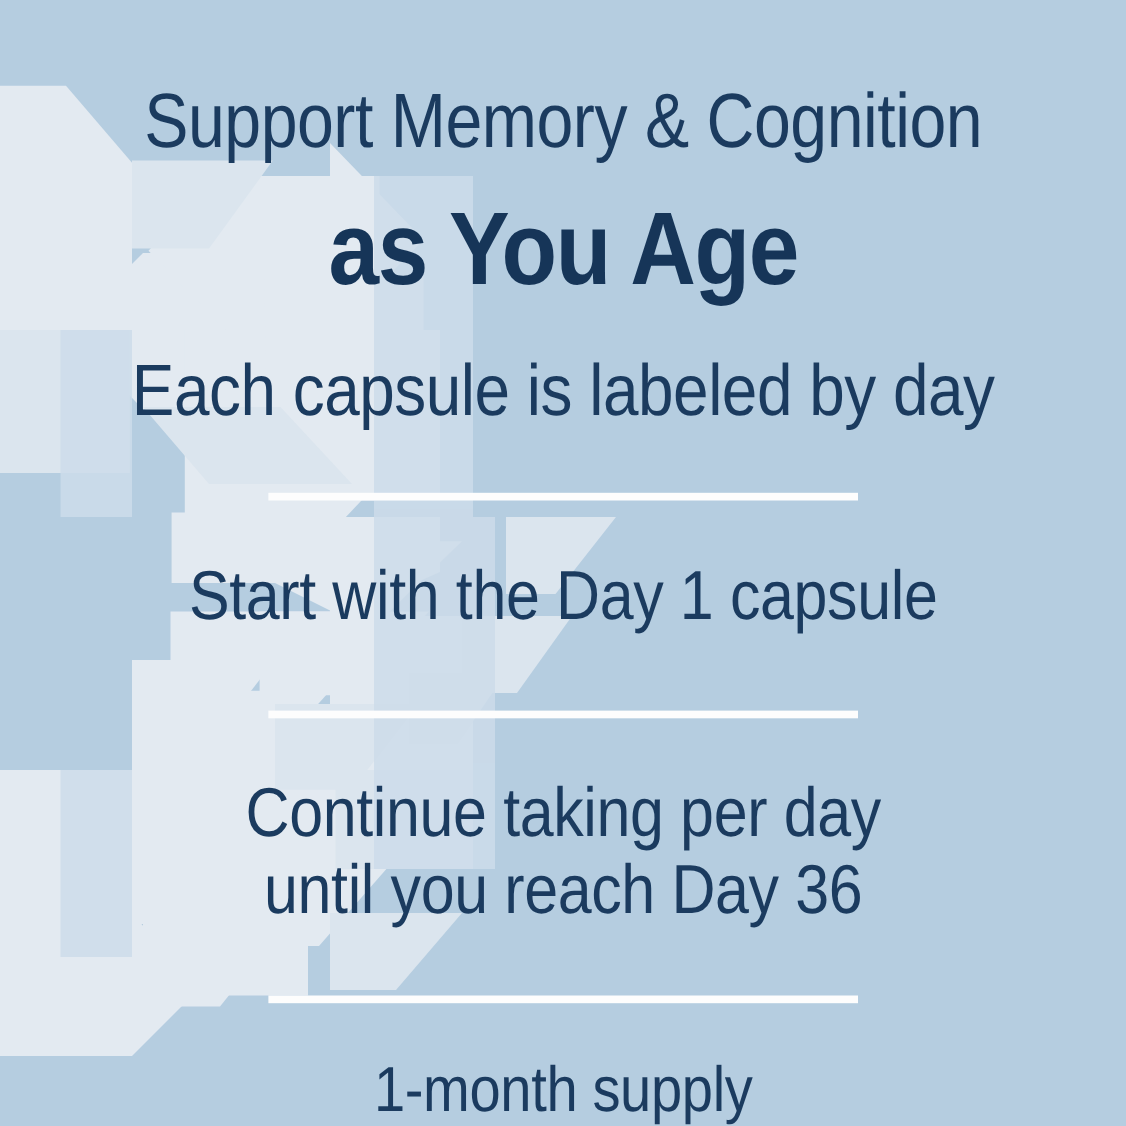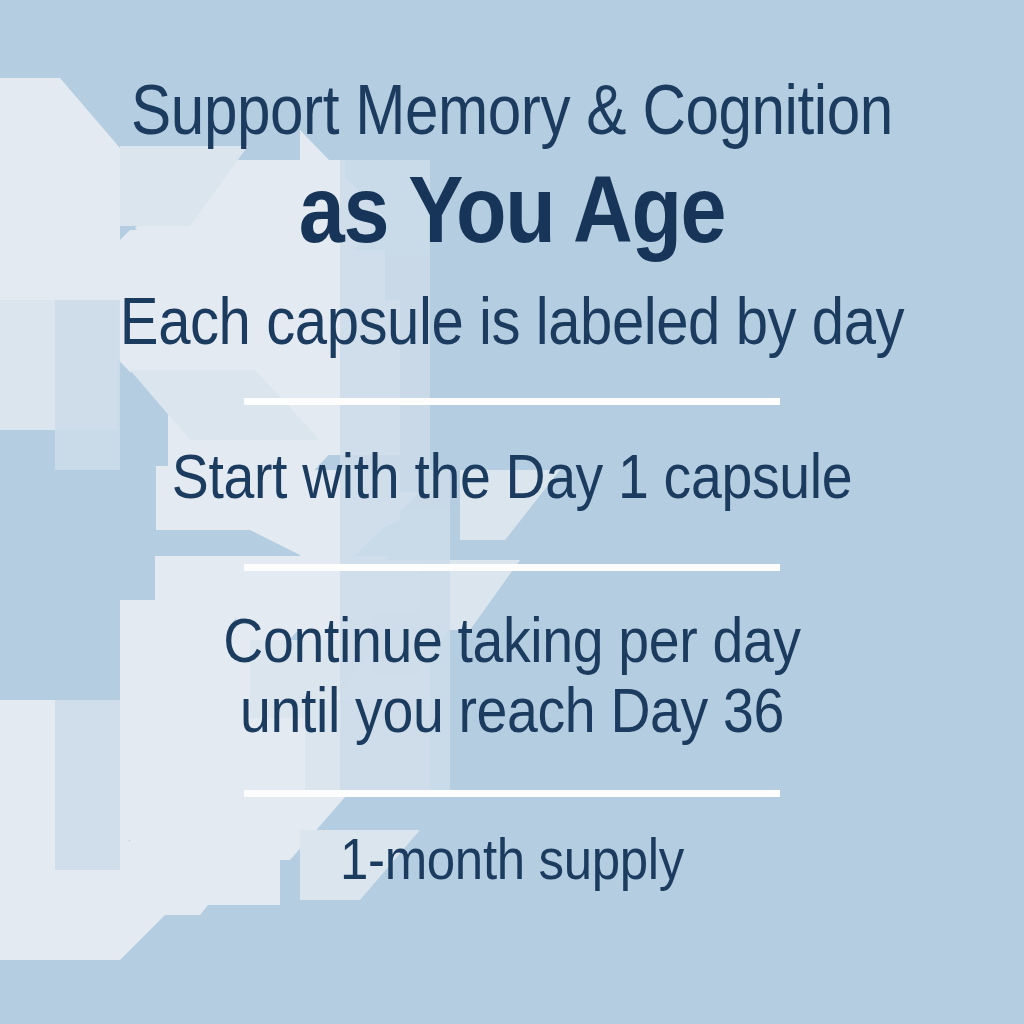--- a/index.html
+++ b/index.html
@@ -31,20 +31,21 @@
     position: absolute;
     left: 0; top: 0;
     width: 1024px;
     height: 1024px;
     box-sizing: border-box;
     padding: 0 28px;
     display: flex;
     flex-direction: column;
     align-items: center;
     z-index: 5;
+    justify-content: space-between;
   }
 
   .headline-1 {
     color: #1b3b5f;
     font-size: 70px;
     line-height: 1.04;
     font-weight: 400;
     letter-spacing: -0.5px;
     text-align: center;
     width: 100%;

